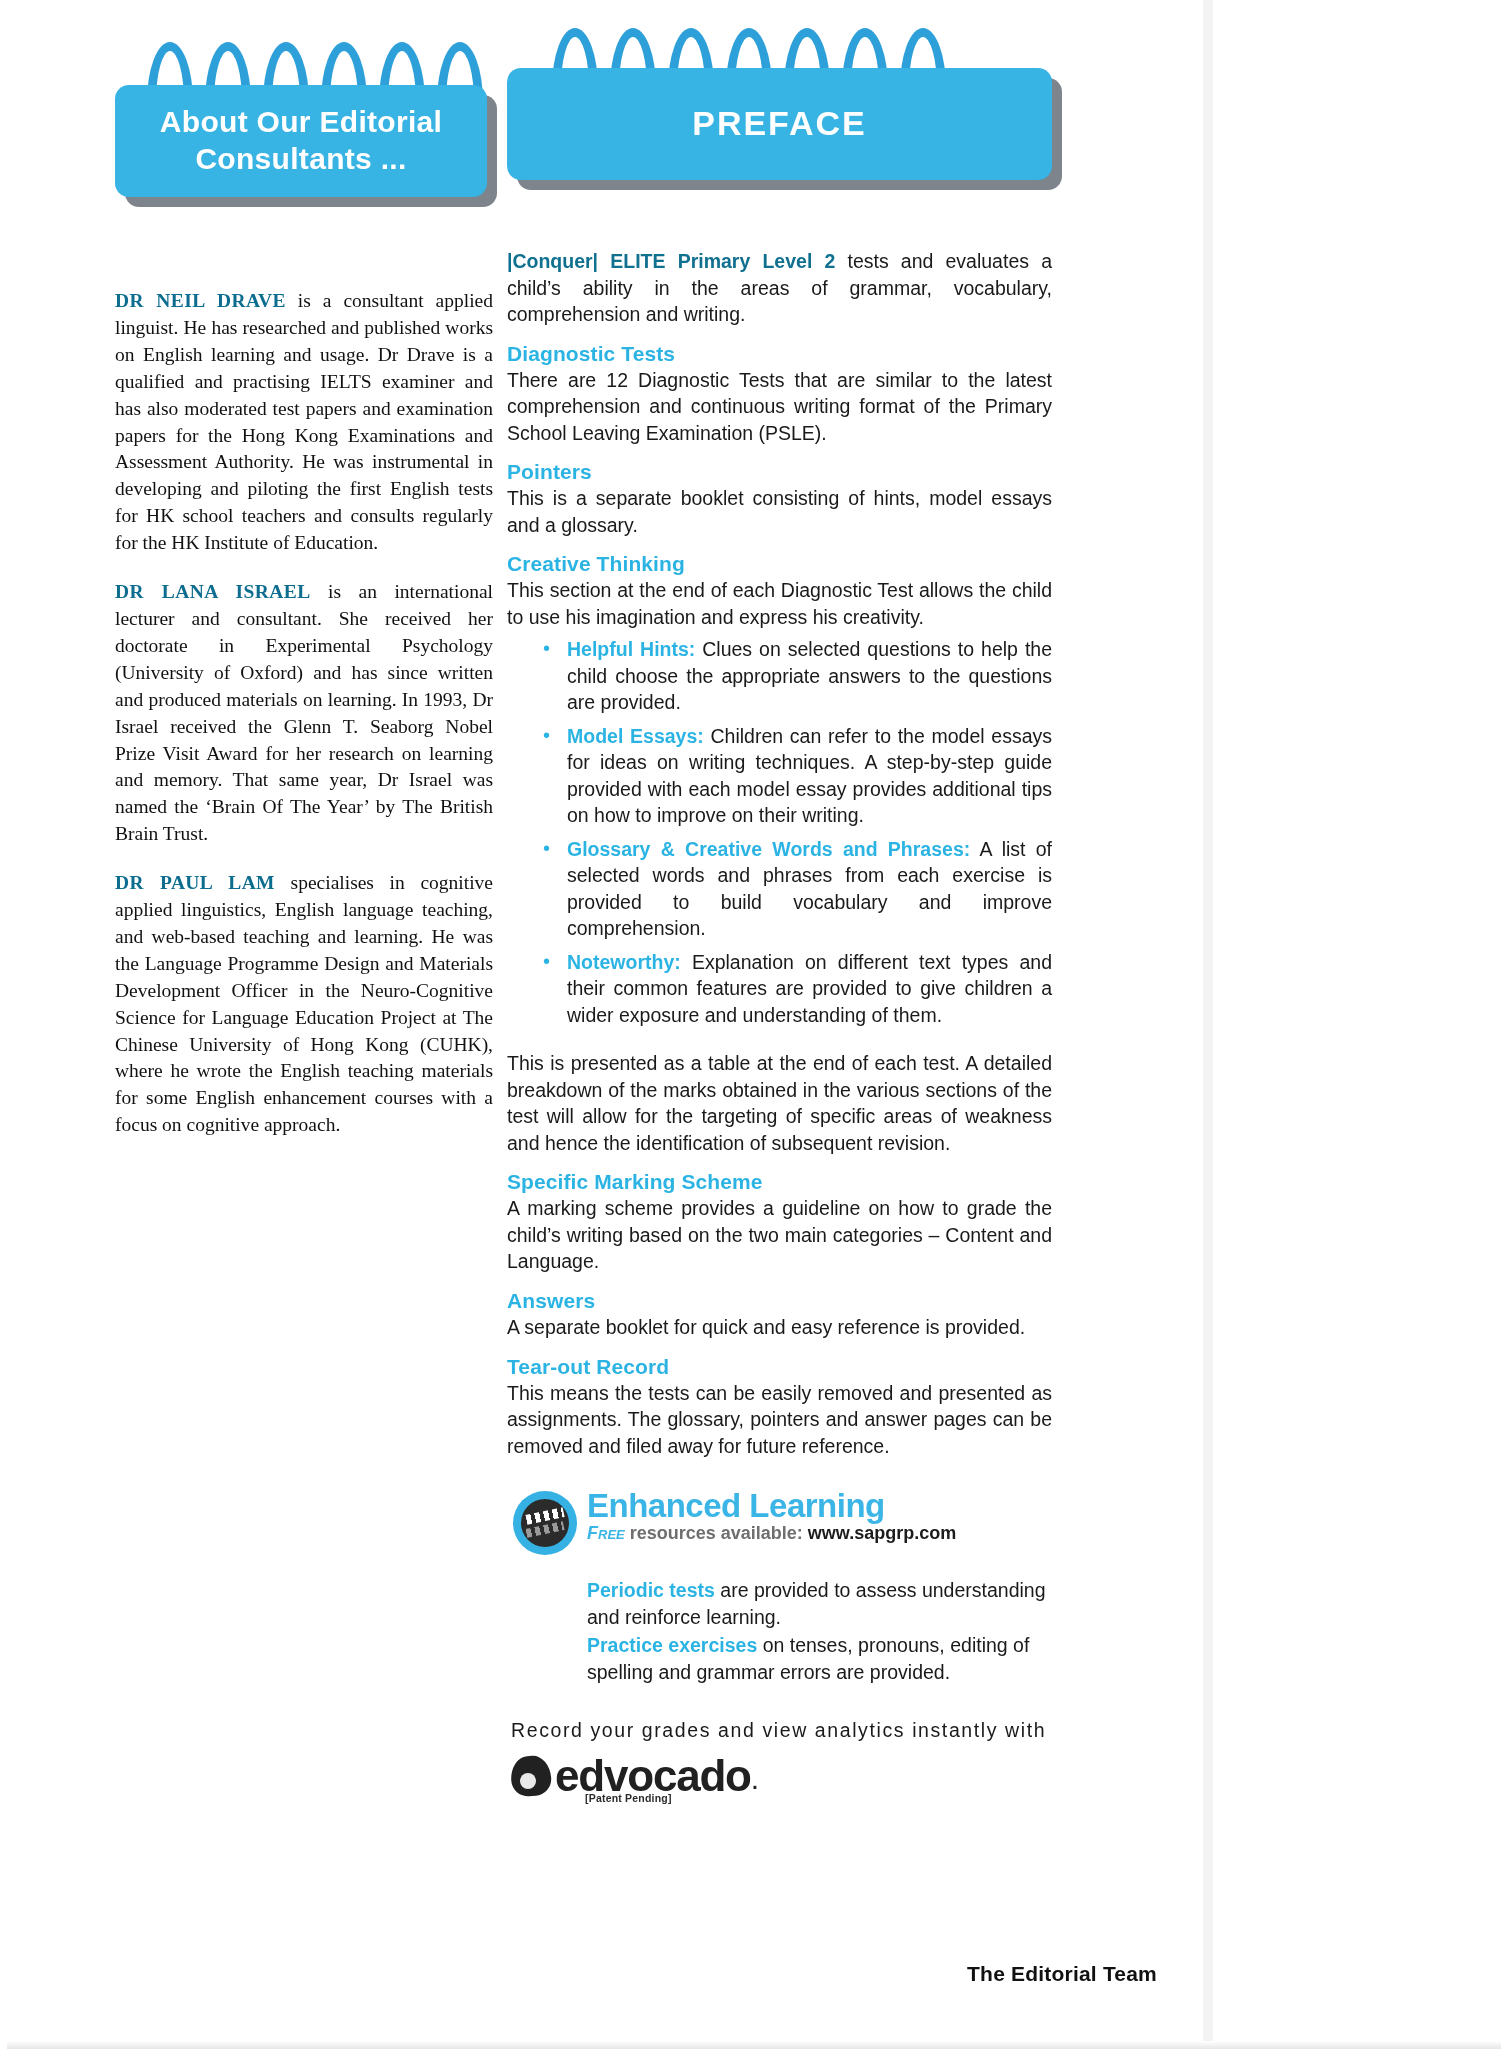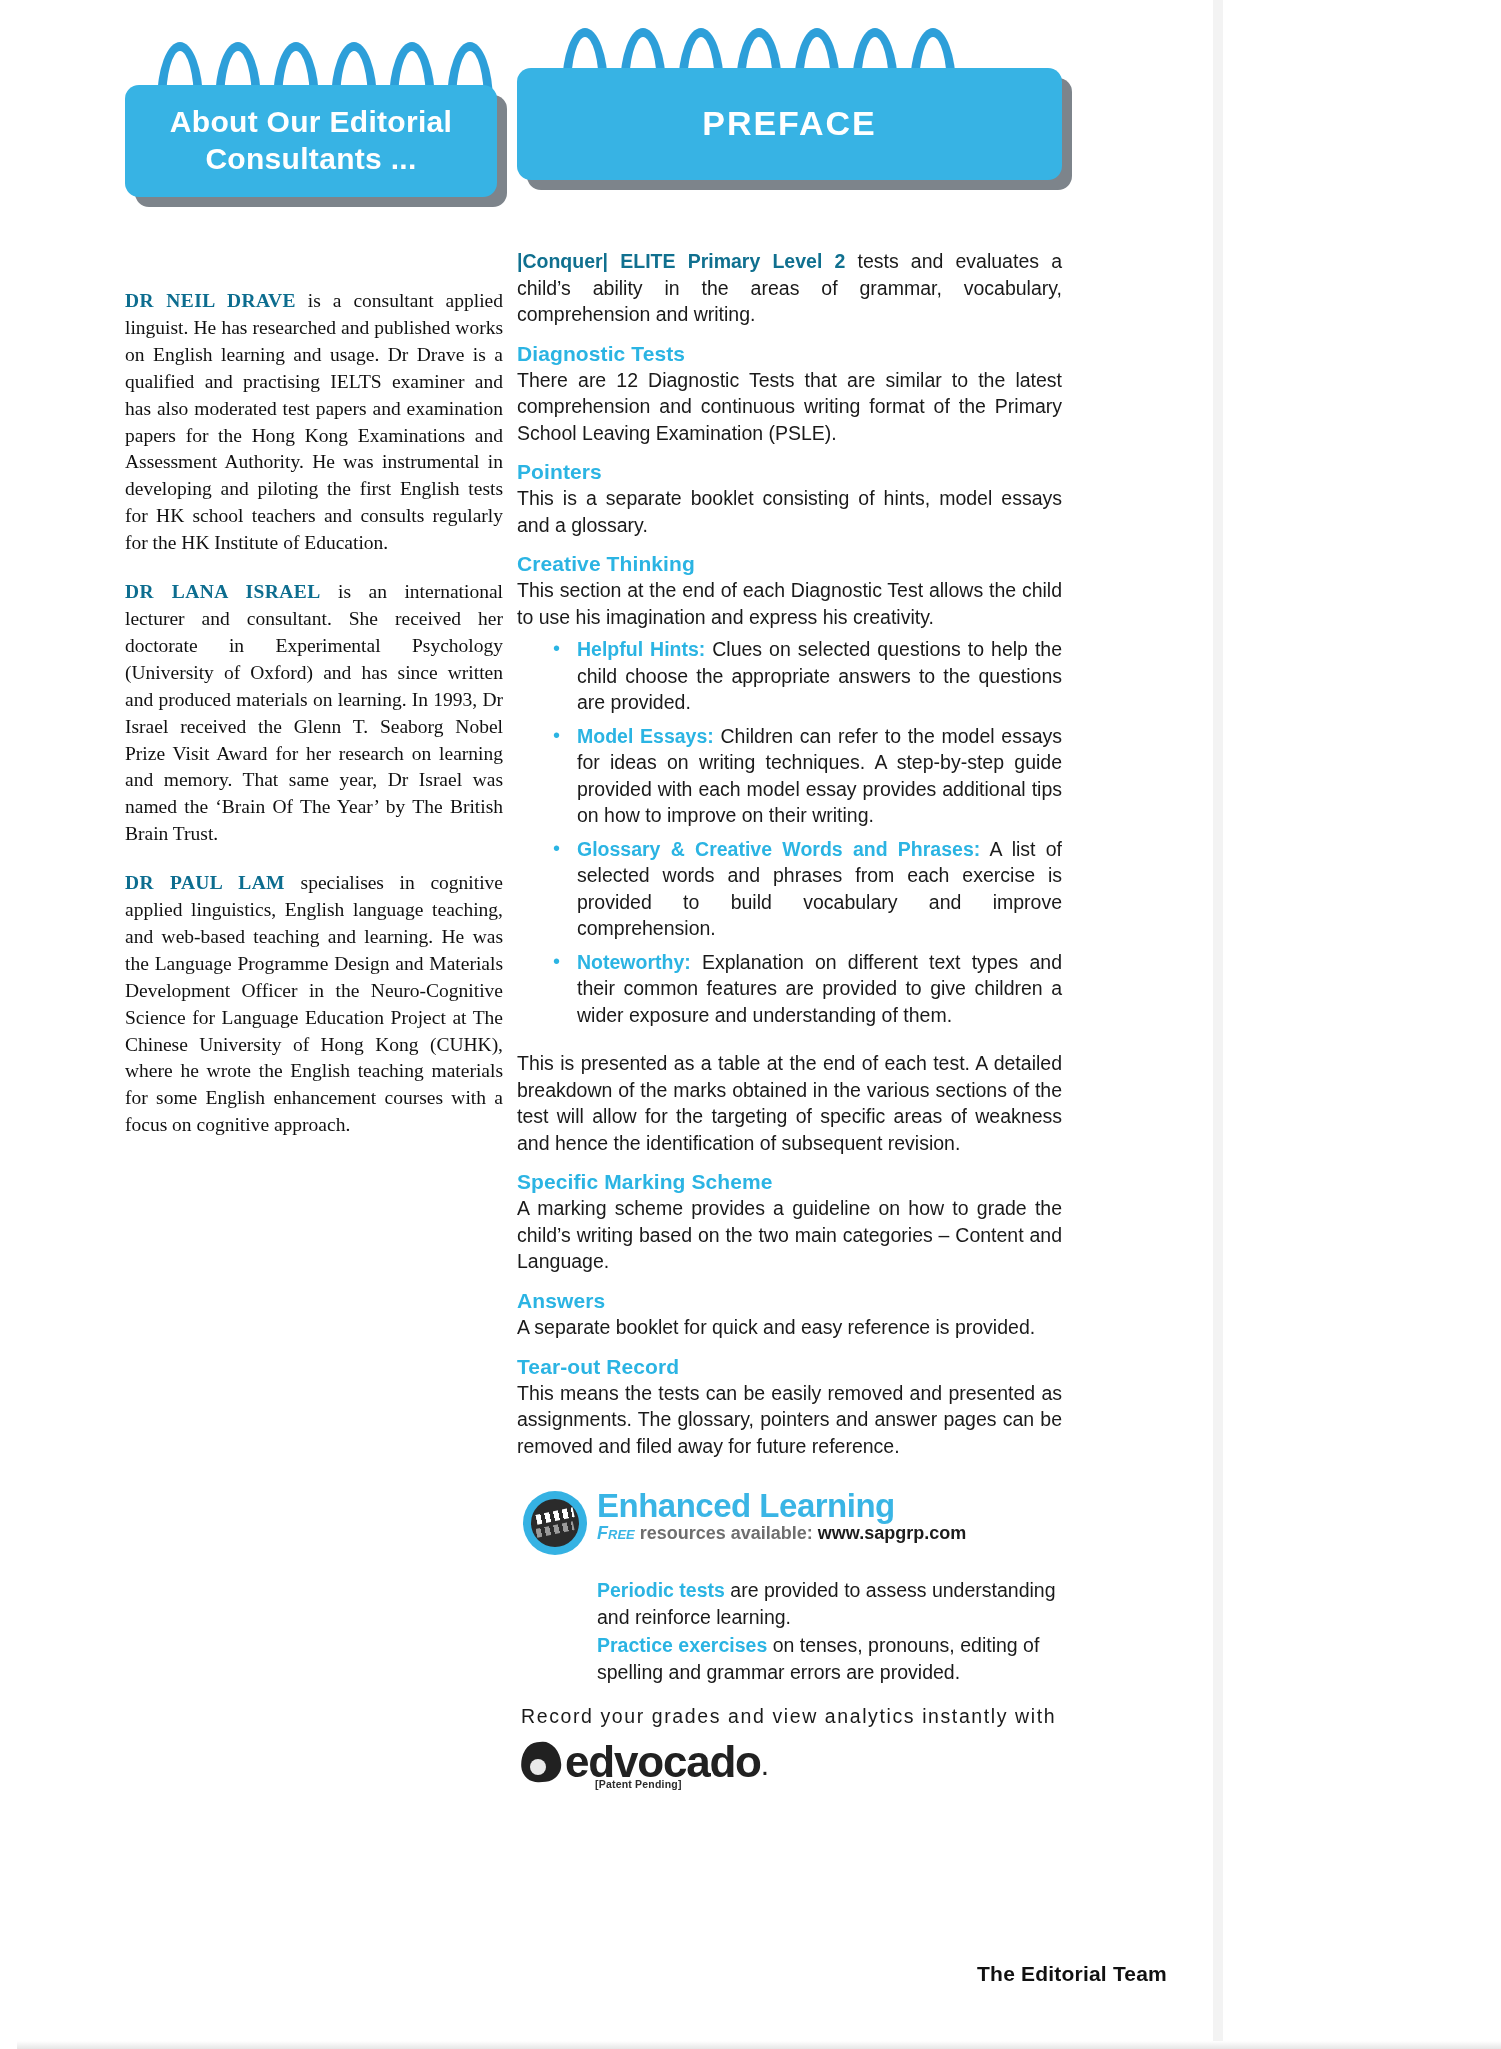--- a/index.html
+++ b/index.html
@@ -9,21 +9,21 @@
     background:#ffffff;
     font-family:"Liberation Sans", sans-serif;
     color:#1a1a1a;
     position:relative;
     overflow:hidden;
   }
 
   
   .page {
     position:absolute;
-    left:17px; top:0;
+    left:7px; top:0;
     width:1206px; height:2049px;
     background:#fff;
   }
   .page-edge-l { position:absolute; left:0; top:0; width:14px; height:2049px; background:#ffffff; }
   .page-edge-r { position:absolute; right:0; top:0; width:10px; height:2049px; background:#f3f3f3; }
   .page-shadow-b { position:absolute; left:0; bottom:0; width:1501px; height:8px;
       background:linear-gradient(to bottom,#ffffff,#e6e6e6); }
 
   
   .col-left  { position:absolute; left:108px; top:0px;  width:378px; }
@@ -170,21 +170,21 @@
   .el-free { color:#3ab5e5; font-weight:bold; font-variant:small-caps; font-style:italic; }
   .el-res { color:#6f6f6f; font-weight:bold; }
   .el-url { color:#1c1c1c; font-weight:bold; }
 
   .el-list { margin-top:14px; padding-left:80px; }
   .el-item { font-size:19.5px; line-height:1.36; margin-bottom:2px; }
   .el-bold { color:#2bb4e3; font-weight:bold; }
 
   
   .record-line {
-    margin-top:20px; padding-left:4px;
+    margin-top:34px; padding-left:4px;
     font-size:19.5px; letter-spacing:1.6px; color:#1a1a1a;
     text-align:justify;
   }
   .edv-wrap { margin-top:8px; padding-left:4px; display:flex; align-items:flex-end; }
   .edv-mark {
     width:40px; height:46px; position:relative; margin-right:4px;
   }
   .edv-mark .drop {
     position:absolute; left:0; bottom:0;
     width:40px; height:40px;

